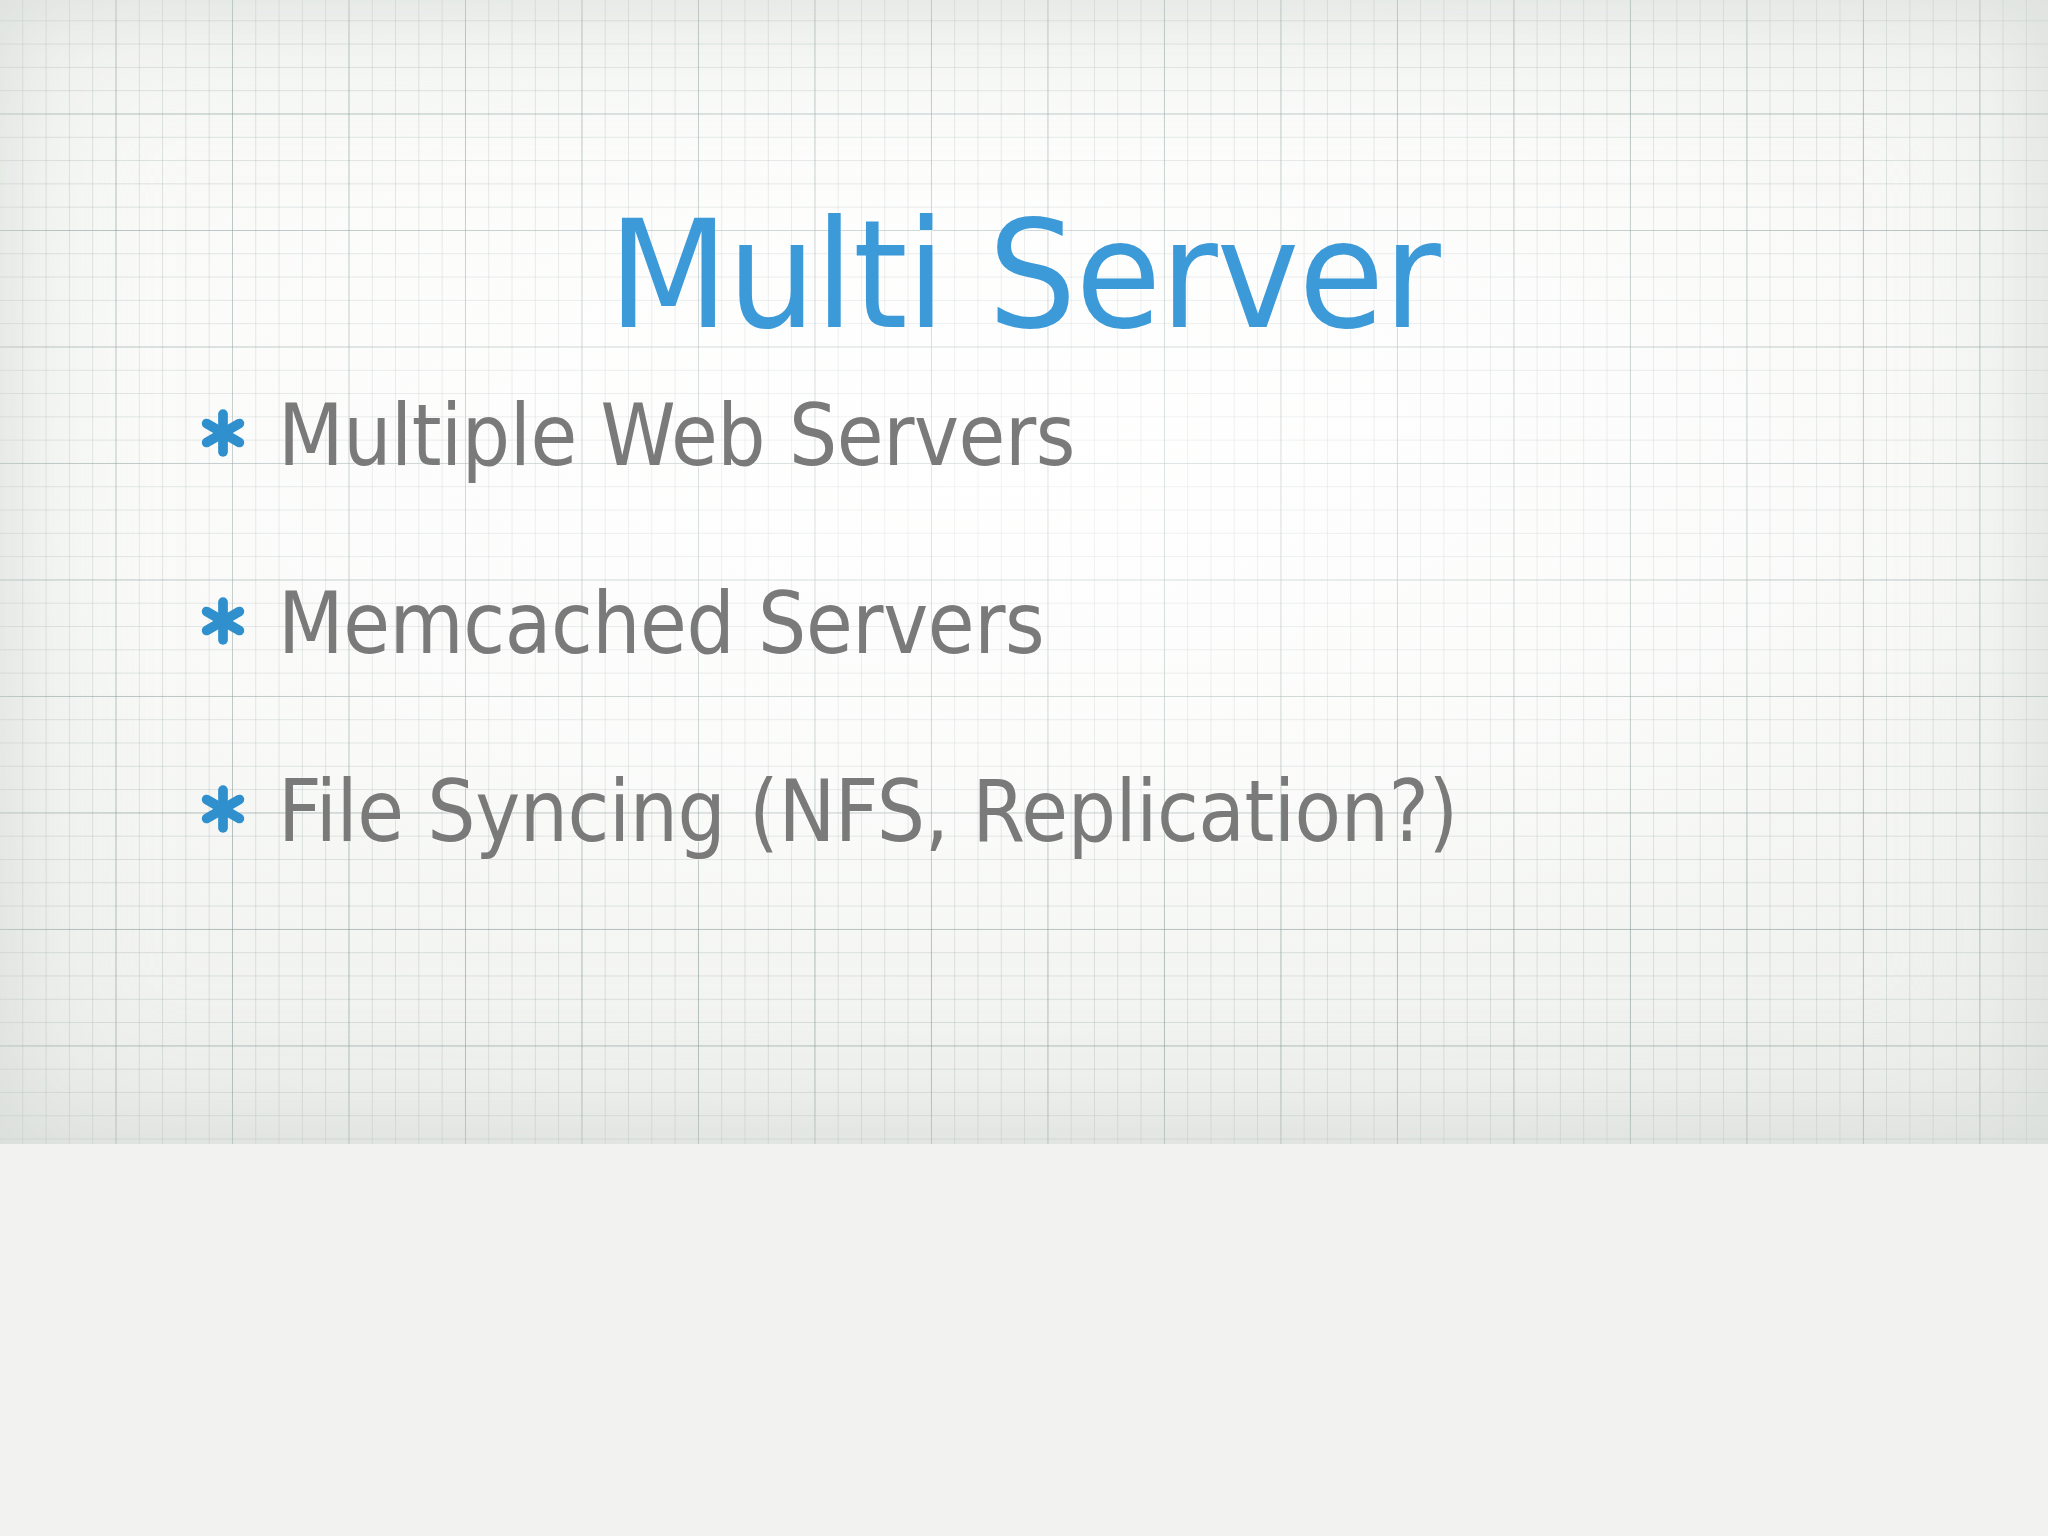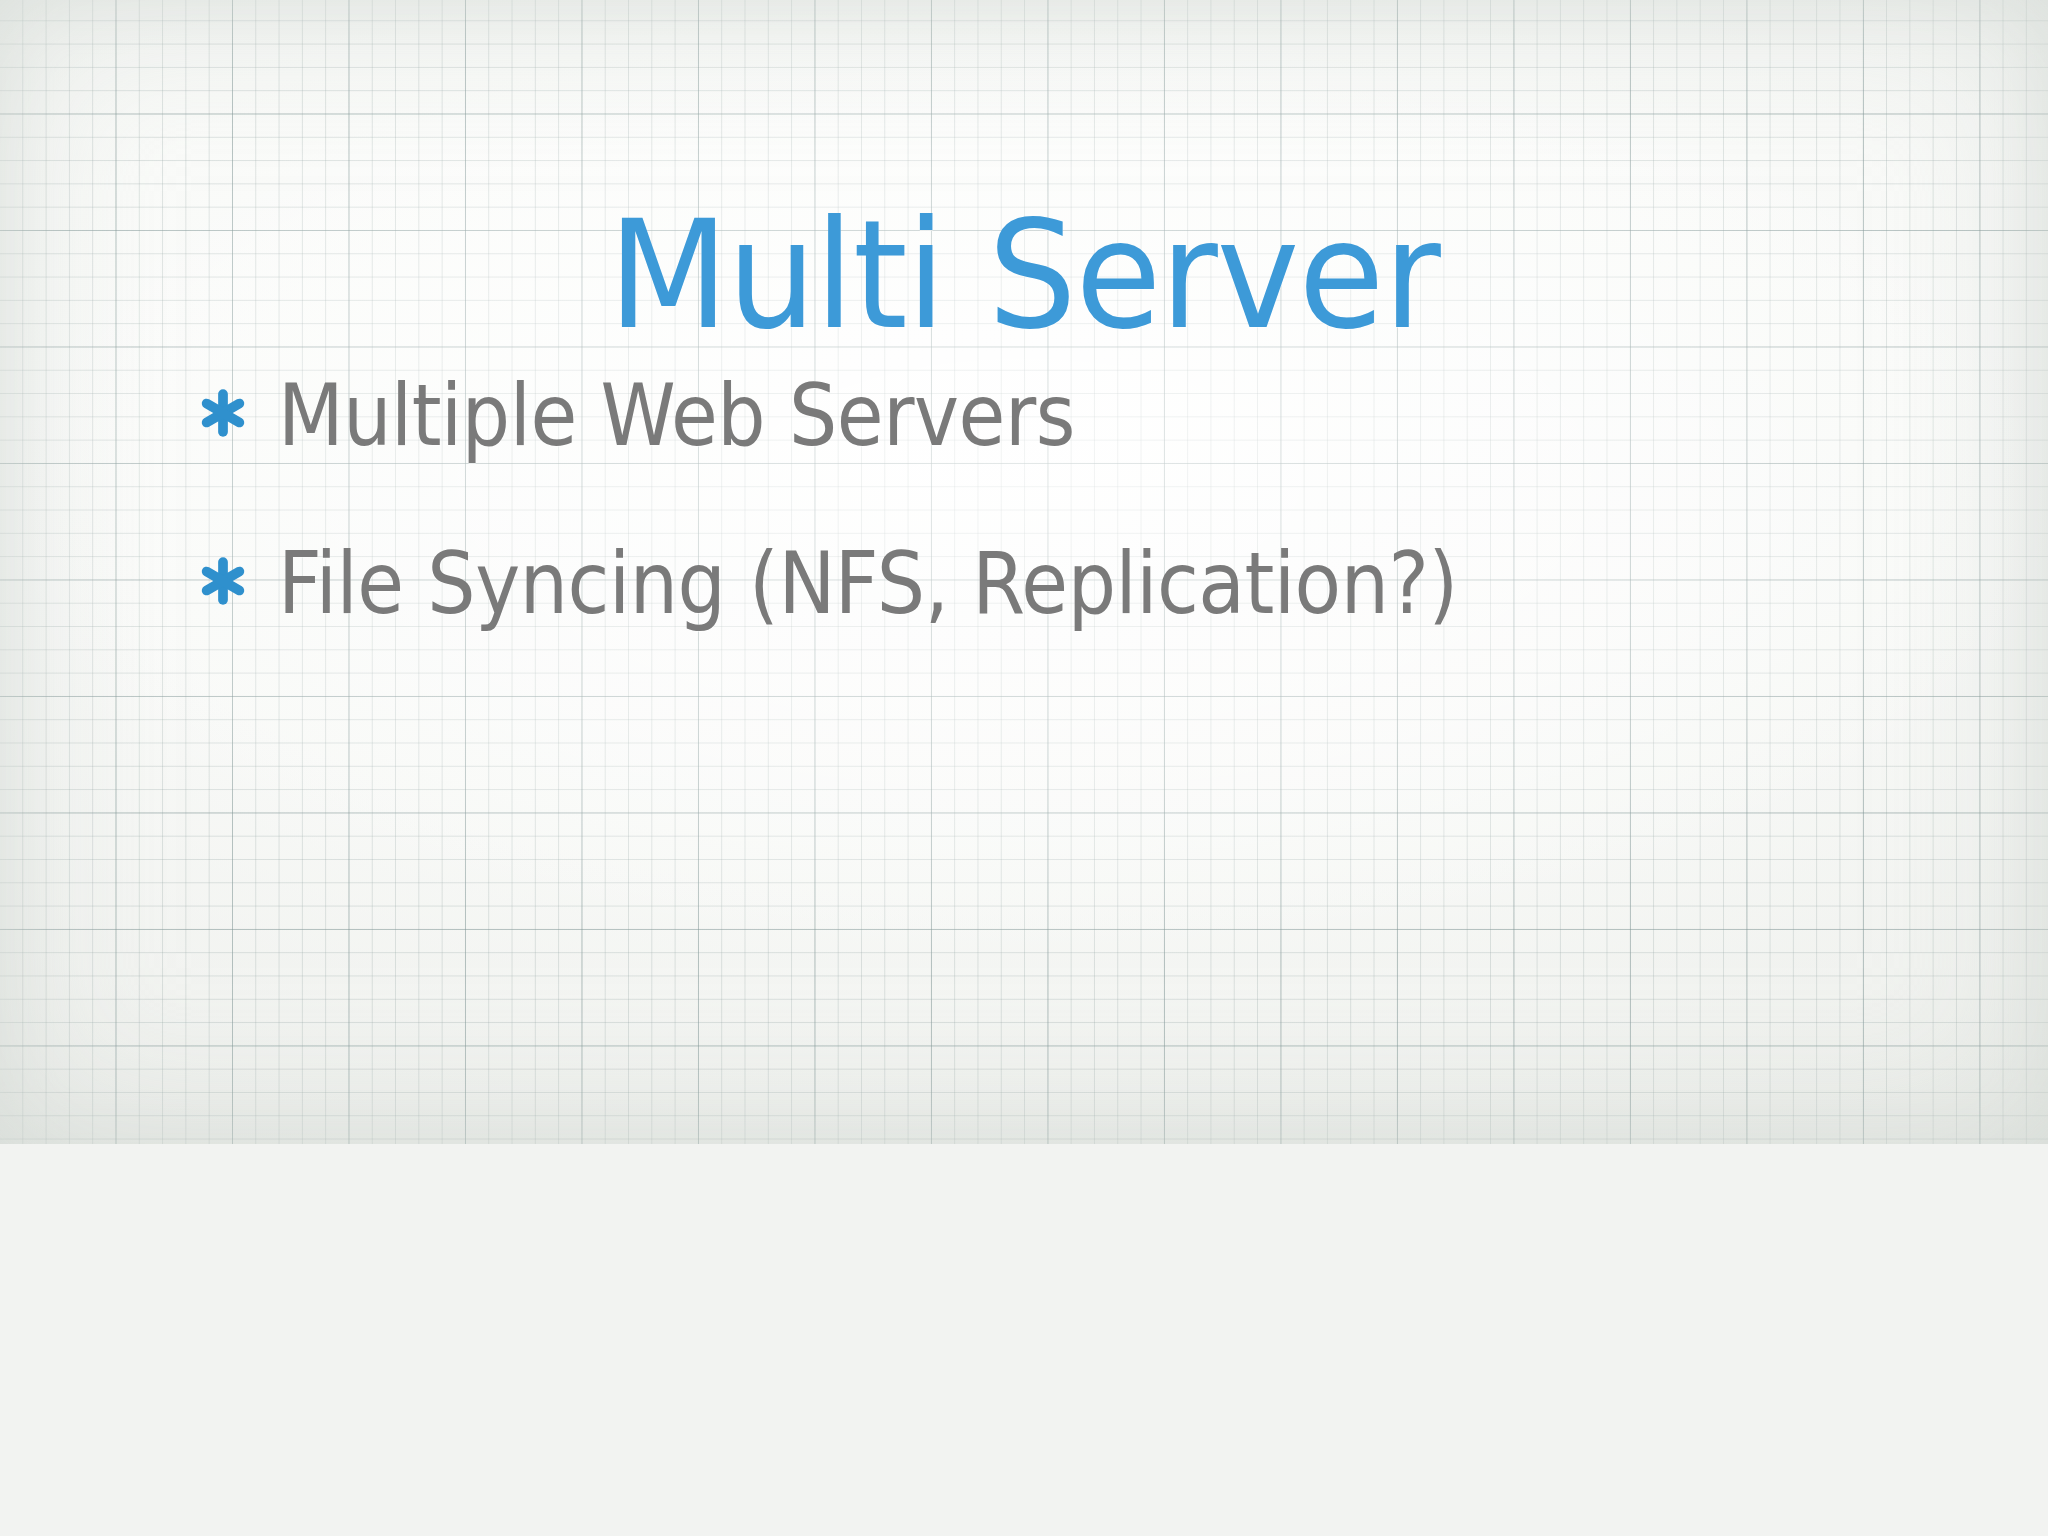--- a/index.html
+++ b/index.html
@@ -115,20 +115,21 @@
     margin: 0;
     padding: 0;
     list-style: none;
   }
 
   .bullet-item {
     display: flex;
     align-items: flex-start;
     height: 168px;
     gap: 0;
+    margin-top: 20px;
   }
 
   .bullet-marker {
     flex: 0 0 auto;
     width: 82px;
     display: flex;
     align-items: center;
     justify-content: flex-start;
     padding-top: 14px;
     color: #2f90cd;
@@ -180,20 +181,32 @@
               <rect x="41" y="6" width="18" height="88" rx="9"></rect>
               <rect x="41" y="6" width="18" height="88" rx="9" transform="rotate(60 50 50)"></rect>
               <rect x="41" y="6" width="18" height="88" rx="9" transform="rotate(120 50 50)"></rect>
             </g>
           </svg>
         </span>
         <span class="bullet-text">Multiple Web Servers</span>
       </li>
 
 
+      <li class="bullet-item">
+        <span class="bullet-marker">
+          <svg viewBox="0 0 100 100" aria-hidden="true">
+            <g fill="currentColor">
+              <rect x="41" y="6" width="18" height="88" rx="9"></rect>
+              <rect x="41" y="6" width="18" height="88" rx="9" transform="rotate(60 50 50)"></rect>
+              <rect x="41" y="6" width="18" height="88" rx="9" transform="rotate(120 50 50)"></rect>
+            </g>
+          </svg>
+        </span>
+        <span class="bullet-text">Memcached Servers</span>
+      </li>
 
       <li class="bullet-item">
         <span class="bullet-marker">
           <svg viewBox="0 0 100 100" aria-hidden="true">
             <g fill="currentColor">
               <rect x="41" y="6" width="18" height="88" rx="9"></rect>
               <rect x="41" y="6" width="18" height="88" rx="9" transform="rotate(60 50 50)"></rect>
               <rect x="41" y="6" width="18" height="88" rx="9" transform="rotate(120 50 50)"></rect>
             </g>
           </svg>

